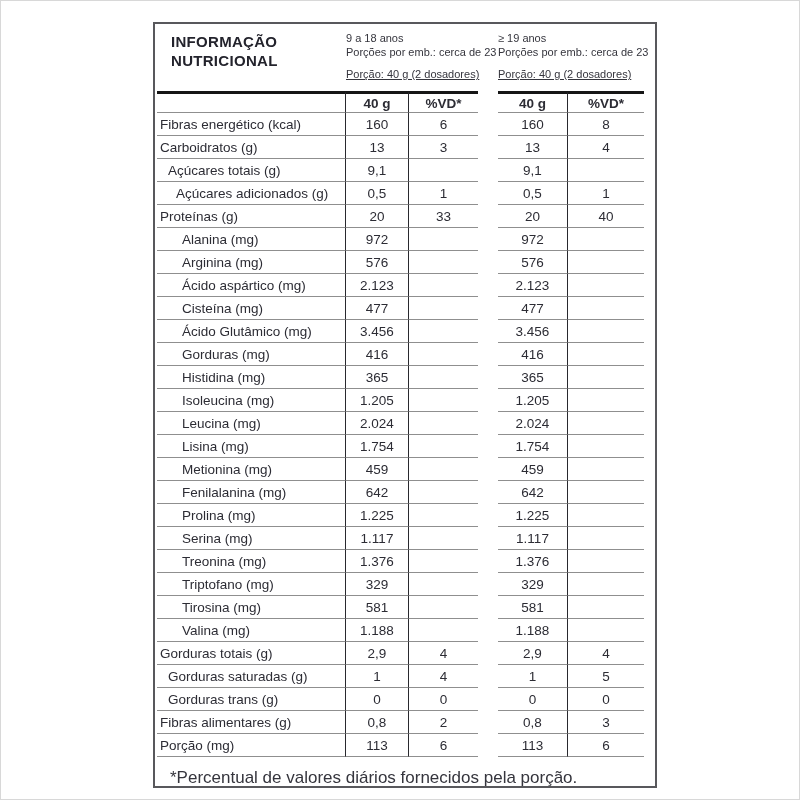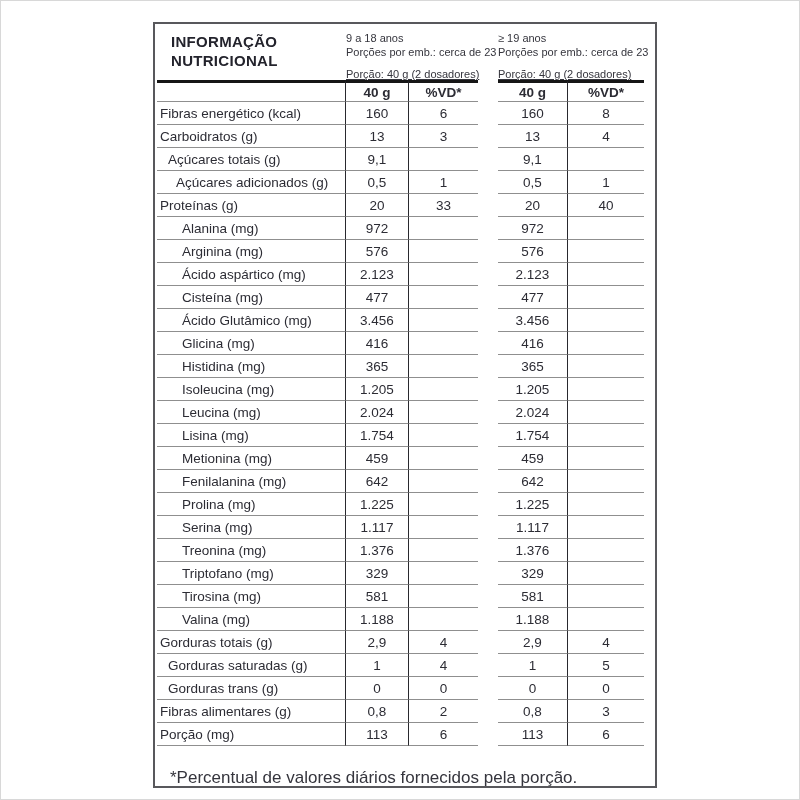--- a/index.html
+++ b/index.html
@@ -19,21 +19,21 @@
   }
   .panel-header{position:relative;height:67px;padding-left:37px;}
   .title{
     position:absolute;left:16px;top:8px;font-weight:bold;font-size:15px;
     line-height:19px;letter-spacing:0.3px;color:#23232c;
   }
   .ginfo{position:absolute;top:7px;font-size:11px;line-height:14px;color:#35353d;}
   .ginfo.g1{left:191px;}
   .ginfo.g2{left:343px;}
   .ginfo .por{margin-top:8px;text-decoration:underline;}
-  .table{position:absolute;left:2px;top:56px;width:487px;}
+  .table{position:absolute;left:2px;top:67px;width:487px;}
   .row{display:flex;height:23px;}
   .row.hrow{height:22px;}
   .c{
     display:flex;align-items:center;border-bottom:1px solid var(--thin);
     font-size:13.5px;overflow:hidden;white-space:nowrap;
   }
   .lab{width:189px;padding-left:3px;justify-content:flex-start;}
   .ind1{padding-left:11px;}
   .ind2{padding-left:19px;}
   .ind3{padding-left:25px;}
@@ -154,21 +154,21 @@
           </div>
           <div class="row">
             <div class="c lab b-r ind3">Ácido Glutâmico (mg)</div>
             <div class="c val g1q b-r">3.456</div>
             <div class="c val g1p"></div>
             <div class="c gapc"></div>
             <div class="c val g2q b-r">3.456</div>
             <div class="c val g2p"></div>
           </div>
           <div class="row">
-            <div class="c lab b-r ind3">Glicina (mg)</div>
+            <div class="c lab b-r ind3">Gorduras (mg)</div>
             <div class="c val g1q b-r">416</div>
             <div class="c val g1p"></div>
             <div class="c gapc"></div>
             <div class="c val g2q b-r">416</div>
             <div class="c val g2p"></div>
           </div>
           <div class="row">
             <div class="c lab b-r ind3">Histidina (mg)</div>
             <div class="c val g1q b-r">365</div>
             <div class="c val g1p"></div>

